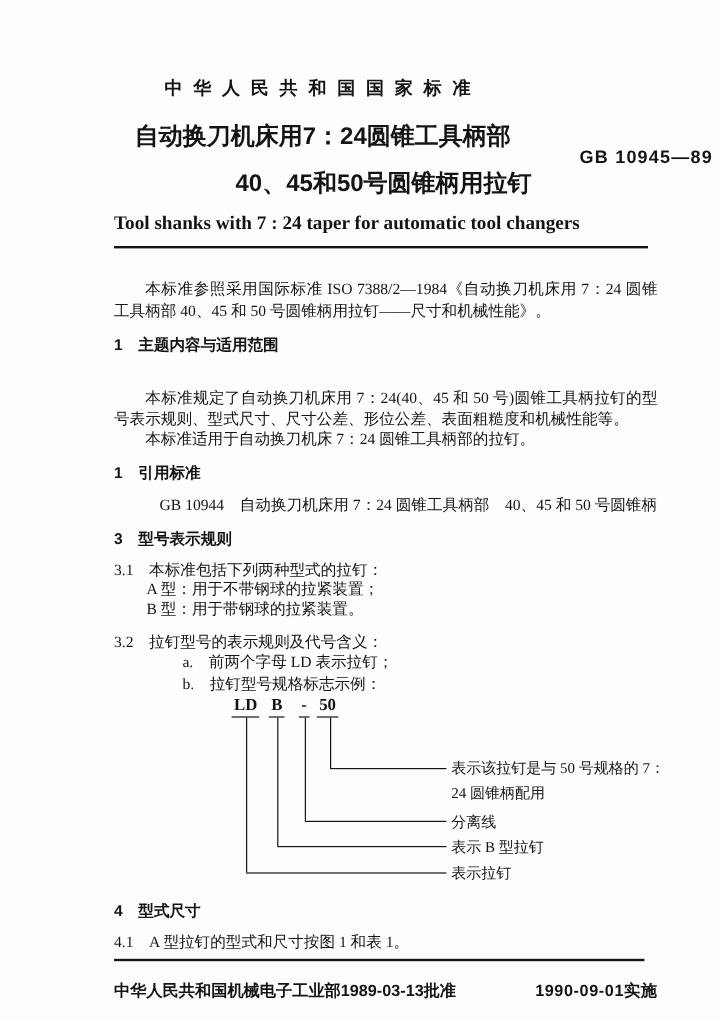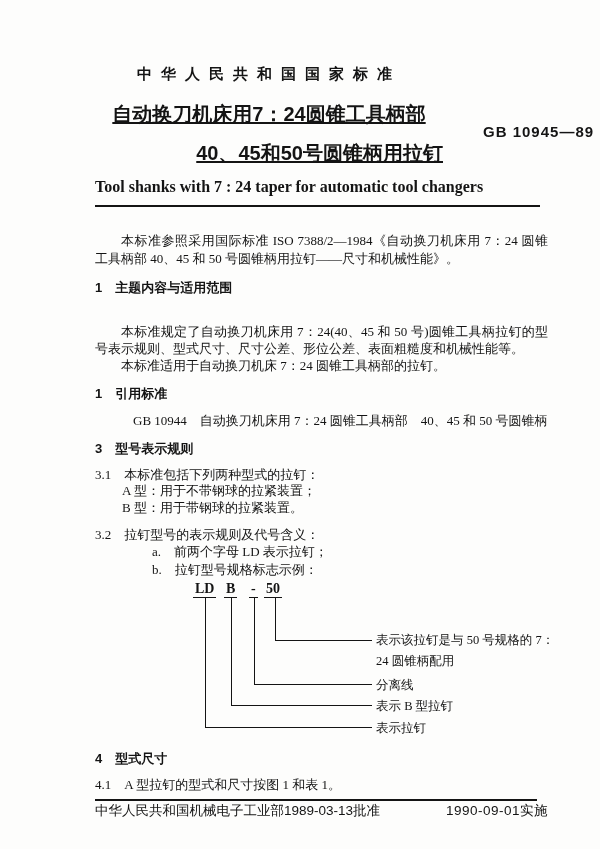--- a/index.html
+++ b/index.html
@@ -31,21 +31,20 @@
     line-height: 16px;
     white-space: nowrap;
   }
   .title-cn {
     font-family: "Liberation Sans", "DejaVu Sans", sans-serif;
     font-weight: bold;
     font-size: 20px;
     line-height: 23px;
     margin-top: 21px;
     white-space: nowrap;
-    text-decoration: underline;
   }
   .title-cn2 { margin-top: 16px; text-align: right; }
   .title-en {
     font-weight: bold;
     font-size: 16px;
     line-height: 15px;
     margin-top: 14px;
     white-space: nowrap;
   }
   .title-en2 { margin-top: 4px; }
@@ -110,23 +109,23 @@
   .callout-dash { top: 94px; }
   .callout-b    { top: 115px; }
   .callout-ld   { top: 137px; }
 
   
   .footer-row {
     display: flex;
     justify-content: space-between;
     align-items: baseline;
     width: 453px;
-    margin-top: 1px;
+    margin-top: 16px;
     font-family: "Liberation Sans", "DejaVu Sans", sans-serif;
-    font-weight: normal;
+    font-weight: bold;
     font-size: 13.5px;
     line-height: 18px;
   }
   .footer-right { letter-spacing: 0.5px; }
 </style>
 </head>
 <body>
 
 <div class="page">
 

